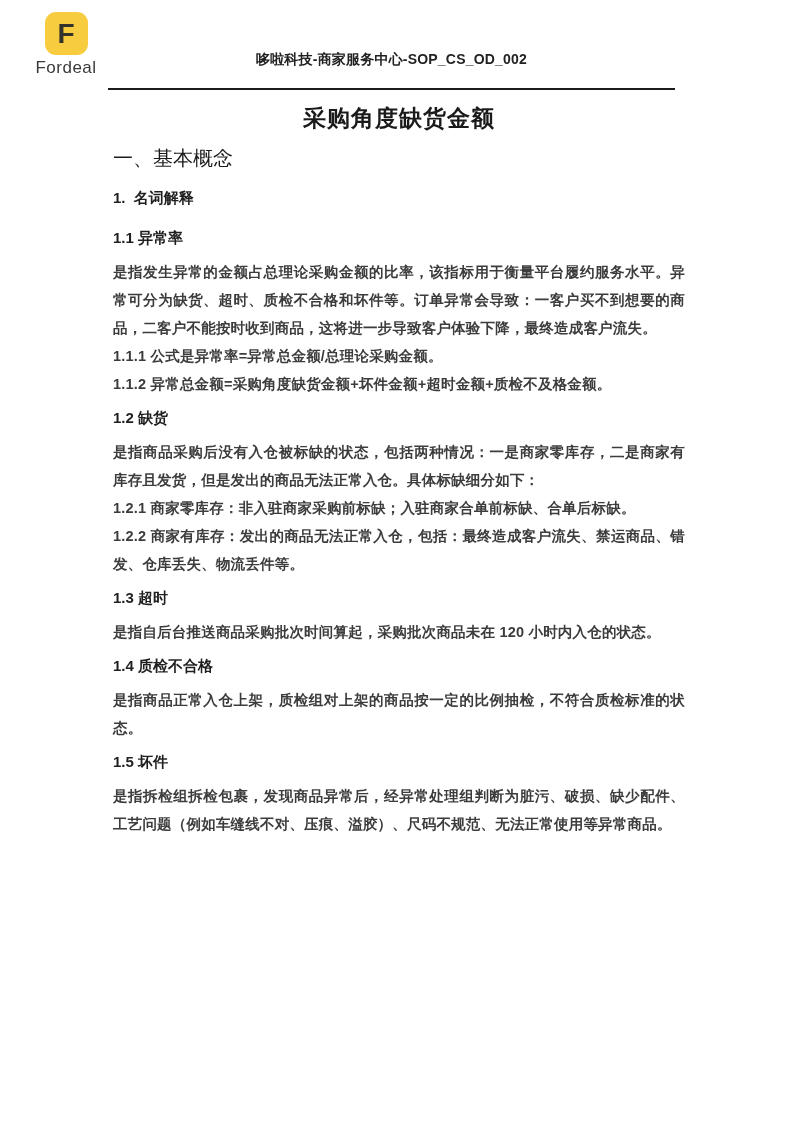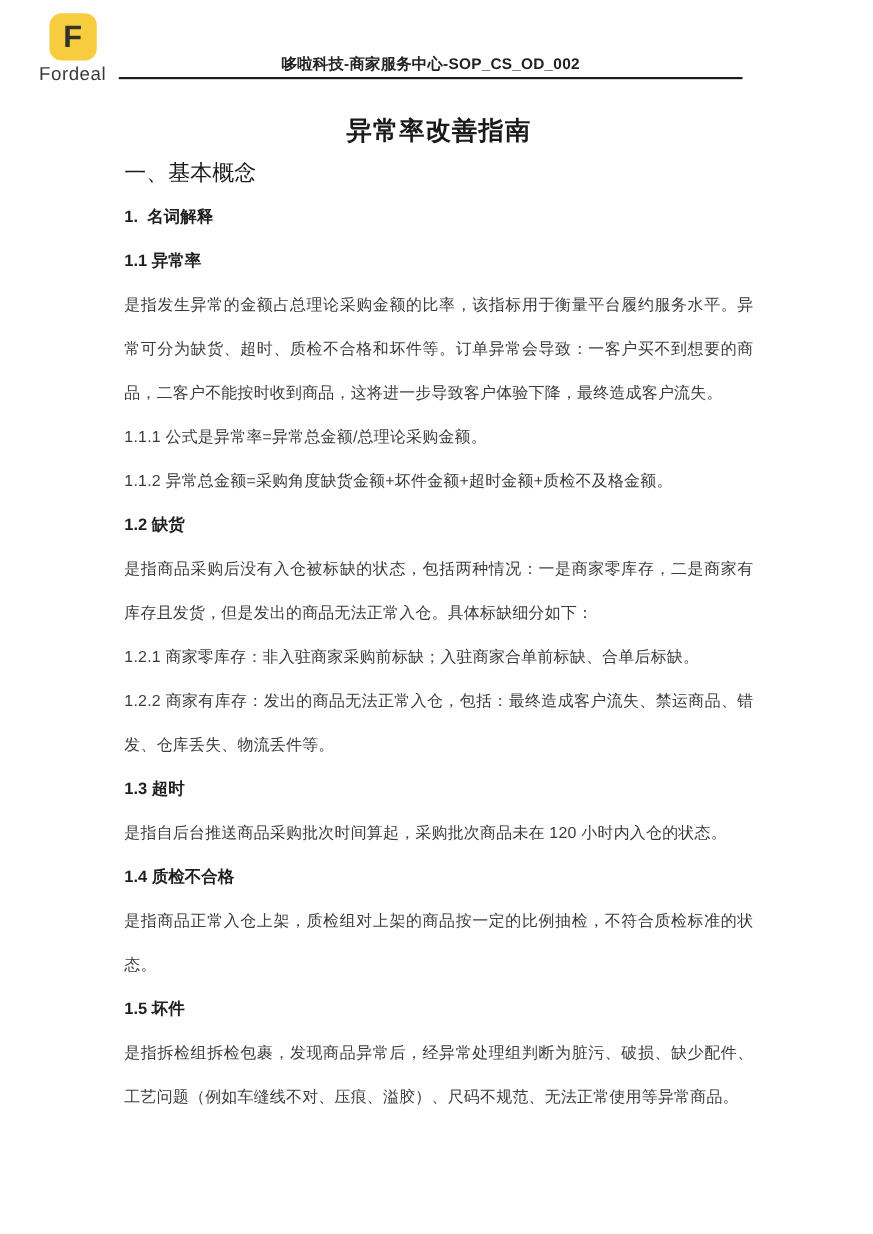--- a/index.html
+++ b/index.html
@@ -25,21 +25,21 @@
     font-size:28px;font-weight:700;color:#33322B;line-height:1;
   }
   .brand-name{
     margin-top:3px;font-size:17px;color:#3A3A3A;letter-spacing:.5px;
   }
   
   .doc-header{
     position:absolute;top:50px;left:108px;width:567px;
     text-align:center;
     border-bottom:2px solid #1C1C1C;
-    padding-bottom:2px;
+    padding-bottom:19px;
   }
   .doc-code{
     font-size:14px;font-weight:700;color:#222222;letter-spacing:.2px;
   }
   
   .content{
     position:absolute;top:98px;left:113px;width:572px;
   }
   .content > div{margin:0;}
   .b-title{
@@ -52,43 +52,43 @@
   }
   .b-h2{
     font-size:15px;font-weight:700;color:#1F1F1F;
     line-height:40px;white-space:pre-wrap;
   }
   .b-h3{
     font-size:15px;font-weight:700;color:#1F1F1F;
     line-height:40px;white-space:pre-wrap;
   }
   .b-p{
-    font-size:14.5px;font-weight:400;color:#3C3C3C;
-    line-height:40px;letter-spacing:.2px;
+    font-size:14.5px;font-weight:700;color:#3C3C3C;
+    line-height:28px;letter-spacing:.2px;
     text-align:justify;
   }
 </style>
 </head>
 <body>
 
 <div class="page">
 
   <div class="logo-block">
     <div class="logo-square">
       <span class="logo-letter">F</span>
     </div>
     <span class="brand-name">Fordeal</span>
   </div>
 
   <div class="doc-header">
     <span class="doc-code">哆啦科技-商家服务中心-SOP_CS_OD_002</span>
   </div>
 
   <div class="content">
-    <div class="b-title">异常率改善指南</div>
+    <div class="b-title">采购角度缺货金额</div>
     <div class="b-h1">一、基本概念</div>
     <div class="b-h2">1.  名词解释</div>
     <div class="b-h3">1.1 异常率</div>
     <div class="b-p">是指发生异常的金额占总理论采购金额的比率，该指标用于衡量平台履约服务水平。异常可分为缺货、超时、质检不合格和坏件等。订单异常会导致：一客户买不到想要的商品，二客户不能按时收到商品，这将进一步导致客户体验下降，最终造成客户流失。</div>
     <div class="b-p">1.1.1 公式是异常率=异常总金额/总理论采购金额。</div>
     <div class="b-p">1.1.2 异常总金额=采购角度缺货金额+坏件金额+超时金额+质检不及格金额。</div>
     <div class="b-h3">1.2 缺货</div>
     <div class="b-p">是指商品采购后没有入仓被标缺的状态，包括两种情况：一是商家零库存，二是商家有库存且发货，但是发出的商品无法正常入仓。具体标缺细分如下：</div>
     <div class="b-p">1.2.1 商家零库存：非入驻商家采购前标缺；入驻商家合单前标缺、合单后标缺。</div>
     <div class="b-p">1.2.2 商家有库存：发出的商品无法正常入仓，包括：最终造成客户流失、禁运商品、错发、仓库丢失、物流丢件等。</div>

